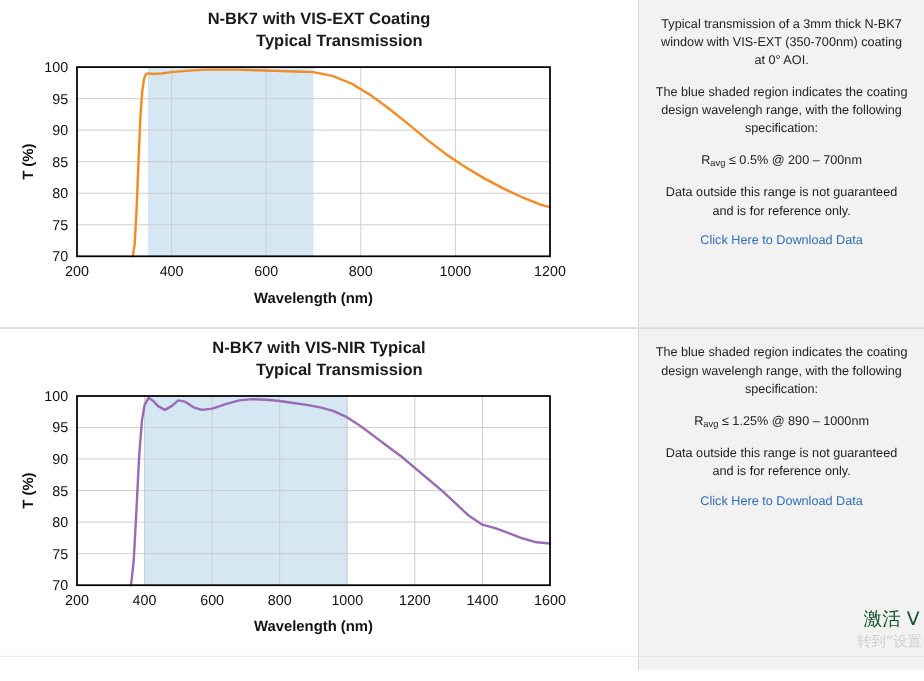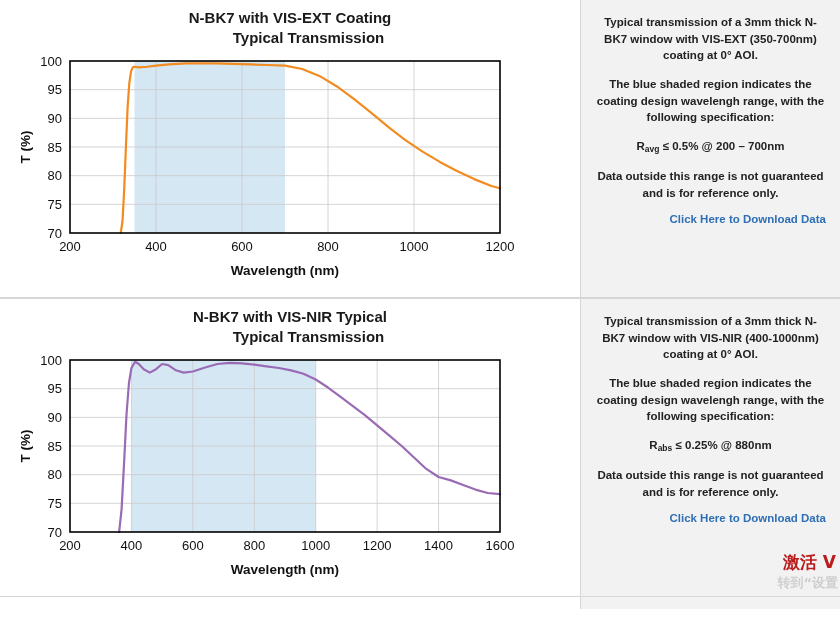--- a/index.html
+++ b/index.html
@@ -34,21 +34,20 @@
     border-right: 1px solid #d6d6d6;
     background: #ffffff;
     position: relative;
   }
   .desc-cell {
     width: 259px;
     box-sizing: border-box;
     background: #f2f2f2;
     padding: 14px 14px 10px 14px;
     position: relative;
-    font-weight: bold;
   }
   .chart-title {
     text-align: center;
     font-weight: bold;
     font-size: 15px;
     color: #1a1a1a;
     line-height: 1.3;
     margin-top: 8px;
   }
   .chart-title .line2 { display: block; padding-left: 37px; }
@@ -70,33 +69,33 @@
     text-align: center;
     font-size: 11.5px;
     color: #222222;
     line-height: 1.5;
     margin: 0 0 12px 0;
   }
   .spec-line { display: block; white-space: nowrap; }
   .sub { font-size: 8.5px; vertical-align: -0.25em; }
   .dl-link {
     display: block;
-    text-align: right;
+    text-align: center;
     font-size: 11.5px;
     color: #2f6fb5;
     text-decoration: none;
     margin-top: 2px;
   }
 
   .watermark {
     position: absolute;
     right: 4px;
     bottom: 22px;
     font-size: 17px;
-    color: #b91c1c;
+    color: #14532d;
     font-family: "DejaVu Sans", sans-serif;
     white-space: nowrap;
     pointer-events: none;
   }
   .watermark2 {
     position: absolute;
     right: 2px;
     bottom: 4px;
     font-size: 13px;
     color: #cfcfcf;
@@ -205,24 +204,23 @@
             <text x="315.71428571428567" y="204" text-anchor="middle" class="tick-text">1000</text>
             <text x="377.14285714285717" y="204" text-anchor="middle" class="tick-text">1200</text>
             <text x="438.57142857142856" y="204" text-anchor="middle" class="tick-text">1400</text>
             <text x="500" y="204" text-anchor="middle" class="tick-text">1600</text>
             <text x="285" y="228" text-anchor="middle" class="axis-label">Wavelength (nm)</text>
             <text x="30" y="100" text-anchor="middle" class="axis-label" transform="rotate(-90 30 100)">T (%)</text>
           </svg>
       </div>
     </div>
     <div class="desc-cell">
-      <p class="desc-p">Typical transmission of a 3mm thick N-BK7 window with VIS-NIR (400-1000nm) coating at 0° AOI.</p>
       <p class="desc-p">The blue shaded region indicates the coating design wavelengh range, with the following specification:</p>
       <div class="spec-block" id="specs1">
-          <span class="spec-line"><span>R</span><span class="sub">abs</span><span> ≤ 0.25% @ 880nm</span></span>
+          <span class="spec-line"><span>R</span><span class="sub">avg</span><span> ≤ 1.25% @ 890 – 1000nm</span></span>
         </div>
       <p class="desc-p">Data outside this range is not guaranteed and is for reference only.</p>
       <a class="dl-link" href="#">Click Here to Download Data</a>
       <div class="watermark">激活 V</div>
       <div class="watermark2">转到“设置</div>
     </div>
   </div>
 
   <div class="bottom-strip">
     <div class="left"></div>

